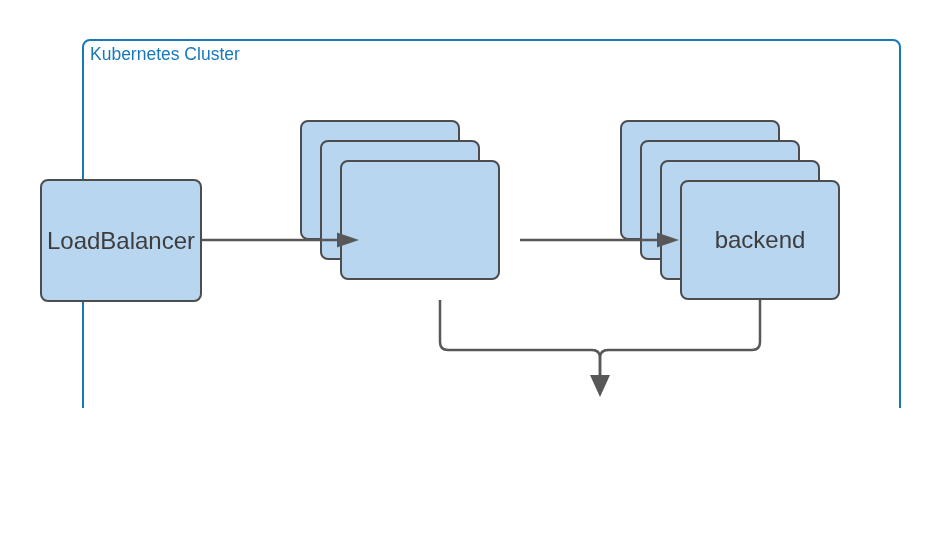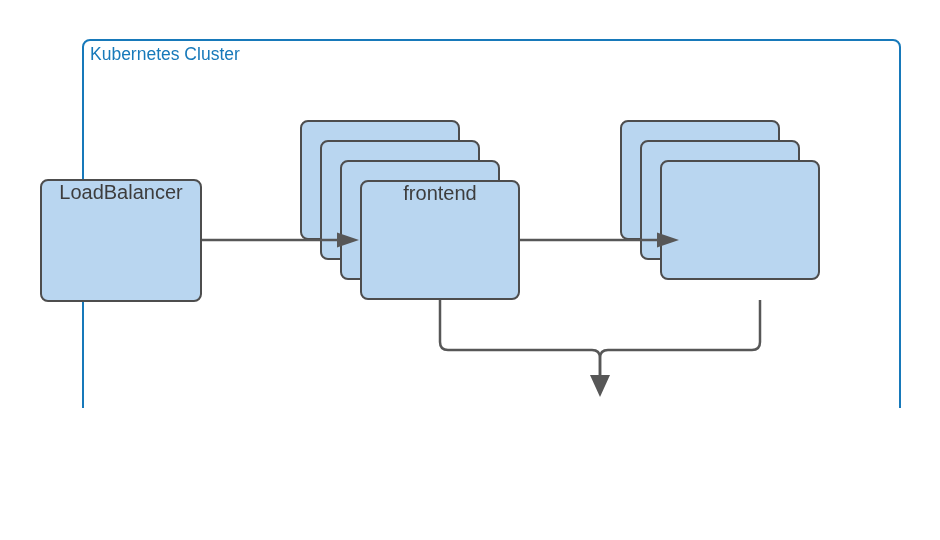--- a/index.html
+++ b/index.html
@@ -30,23 +30,23 @@
     left:6px;top:3px;
     color:var(--cluster-border);
     font-size:17.5px;
     white-space:nowrap;
   }
   .node{
     position:absolute;
     background:var(--node-fill);
     border:2.5px solid var(--node-border);
     border-radius:8px;
-    display:flex;justify-content:center;
+    display:flex;align-items:center;justify-content:center;
     color:var(--label-text);
-    font-size:20px;
+    font-size:24px;
     z-index:2;
     white-space:nowrap;
   }
   .lb{left:40px;top:179px;width:162px;height:123px;}
   .stackbox{width:160px;height:120px;}
   .fe-1{left:300px;top:120px;}
   .fe-2{left:320px;top:140px;}
   .fe-3{left:340px;top:160px;}
   .fe-4{left:360px;top:180px;}
   .be-1{left:620px;top:120px;}
@@ -77,27 +77,27 @@
     <div class="cluster-label">Kubernetes Cluster</div>
   </div>
 
   <div class="node lb">
     <span>LoadBalancer</span>
   </div>
 
   <div class="node stackbox fe-1"></div>
   <div class="node stackbox fe-2"></div>
   <div class="node stackbox fe-3"></div>
-  <div class="node stackbox fe-4">
-    <span>frontend</span>
-  </div>
 
   <div class="node stackbox be-1"></div>
   <div class="node stackbox be-2"></div>
   <div class="node stackbox be-3"></div>
+  <div class="node stackbox be-4">
+    <span>backend</span>
+  </div>
 
 
   <svg class="wires" viewBox="0 0 940 540" xmlns="http://www.w3.org/2000/svg">
 
     <path class="connector" d="M202 240 H337"></path>
     <polygon class="arrowhead" points="337,232.5 337,247.5 359,240"></polygon>
 
     <path class="connector" d="M520 240 H657"></path>
     <polygon class="arrowhead" points="657,232.5 657,247.5 679,240"></polygon>
 

